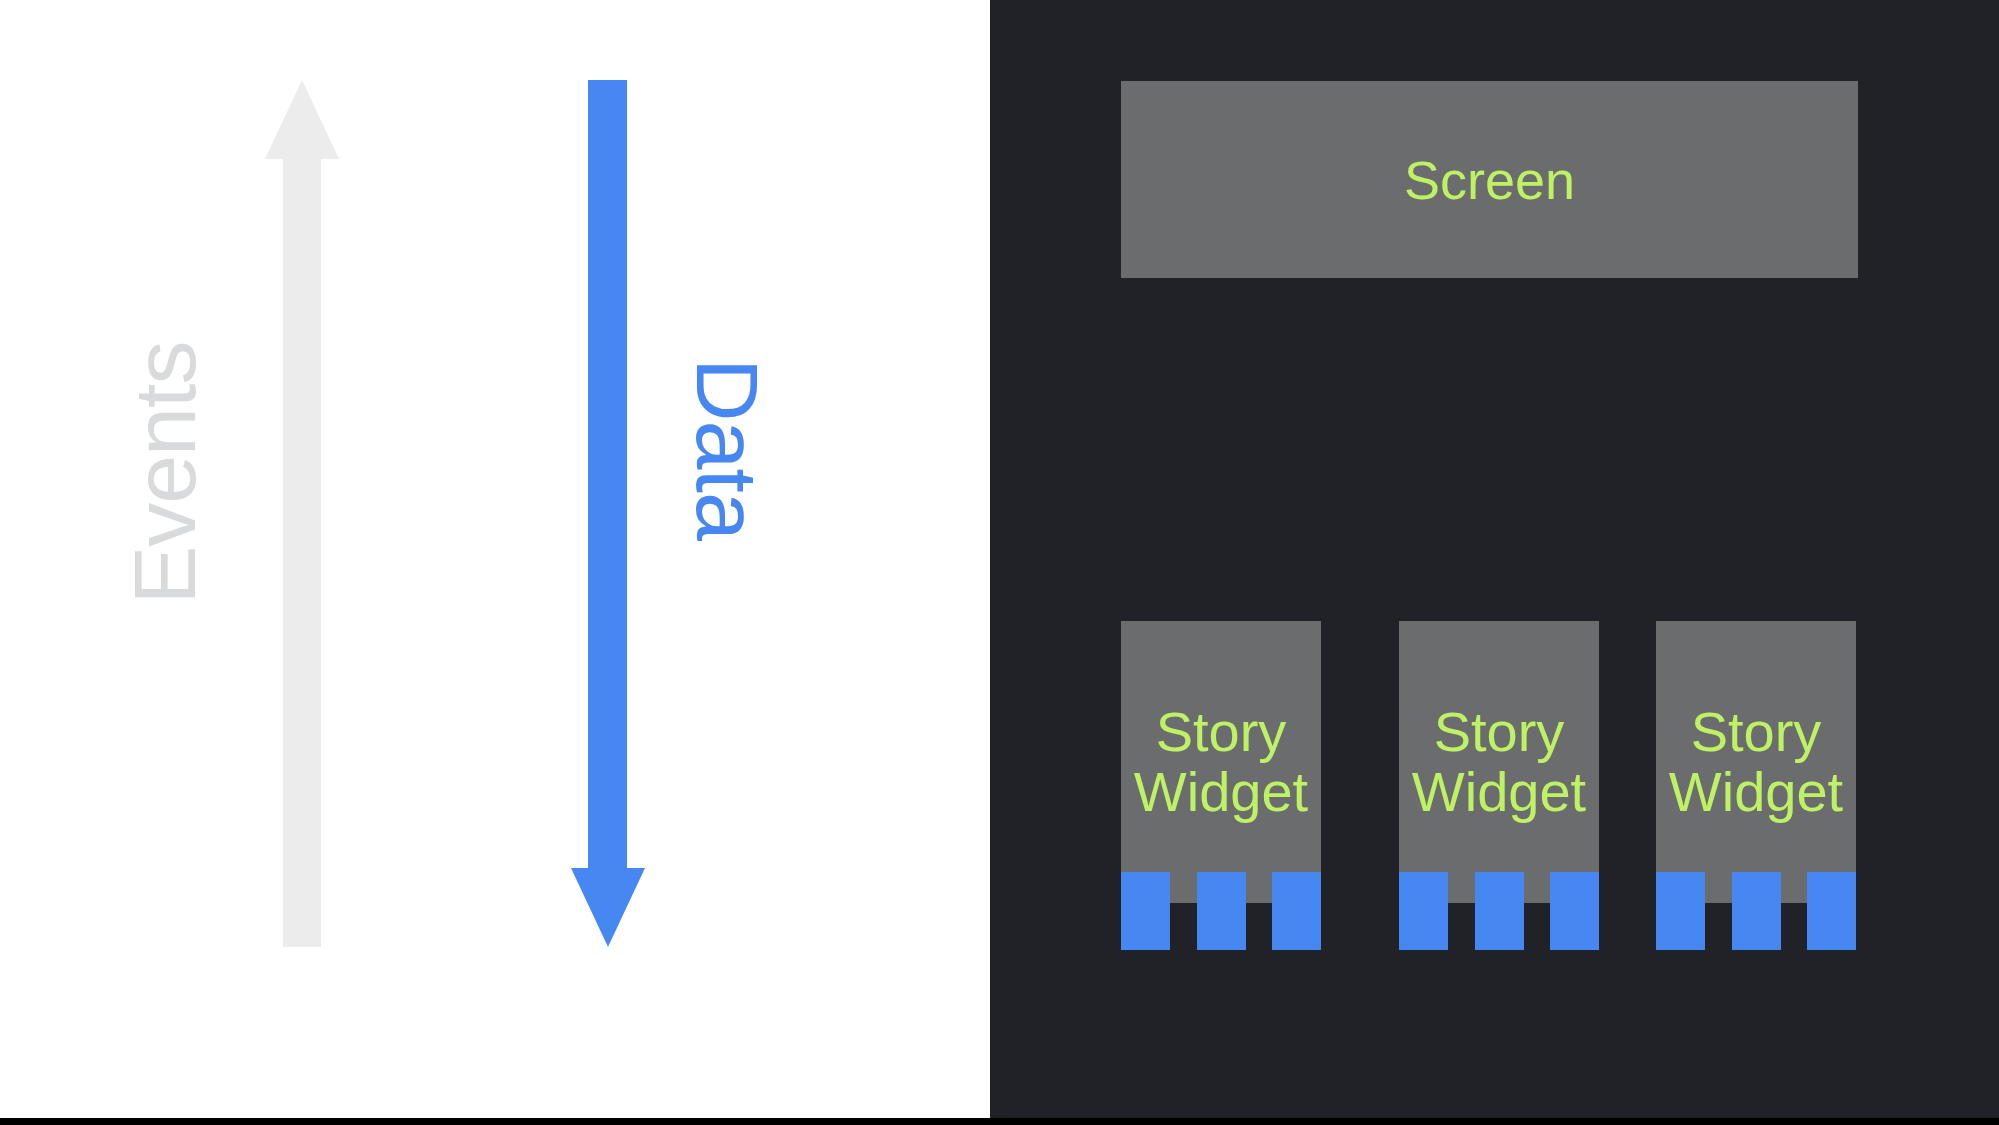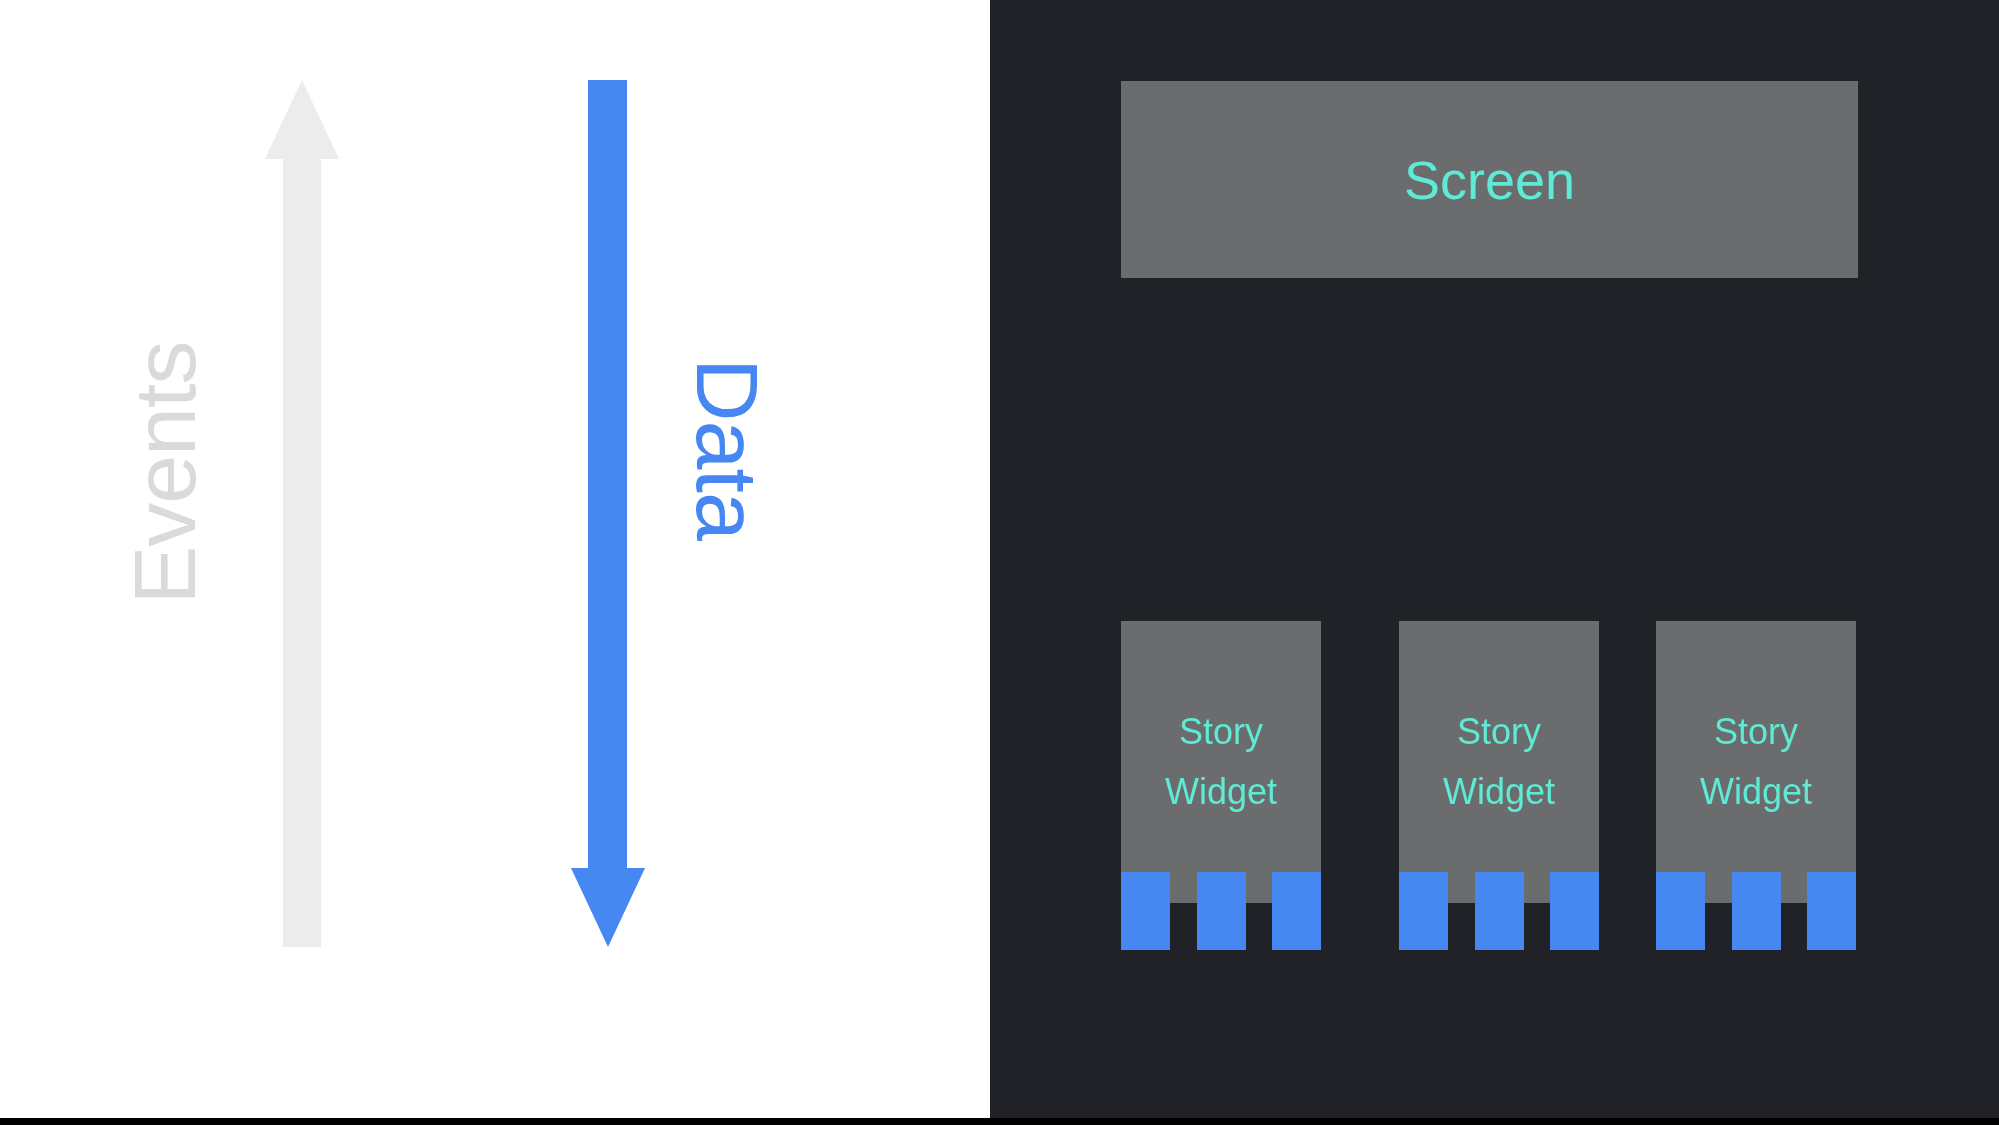--- a/index.html
+++ b/index.html
@@ -73,41 +73,41 @@
   
   .tree-panel {
     position: absolute;
     left: 990px; top: 0;
     width: 1009px; height: 1125px;
     background: #202227;
   }
   .box {
     position: absolute;
     background: #6b6c6e;
-    color: #5eead4;
+    color: #bef264;
     display: flex;
     flex-direction: column;
     align-items: center;
     justify-content: center;
     text-align: left;
   }
   .box.screen {
     left: 131px; top: 81px;
     width: 737px; height: 197px;
     font-size: 54px;
   }
   .box.newsfeed {
     left: 131px; top: 342px;
     width: 737px; height: 213px;
     font-size: 54px;
   }
   .box.story {
     top: 621px;
     width: 200px; height: 282px;
-    font-size: 36px;
+    font-size: 56px;
     line-height: 60px;
   }
   .box.story-1 { left: 131px; }
   .box.story-2 { left: 409px; }
   .box.story-3 { left: 666px; }
 
   .item-group {
     position: absolute;
     top: 872px;
     width: 200px; height: 78px;

